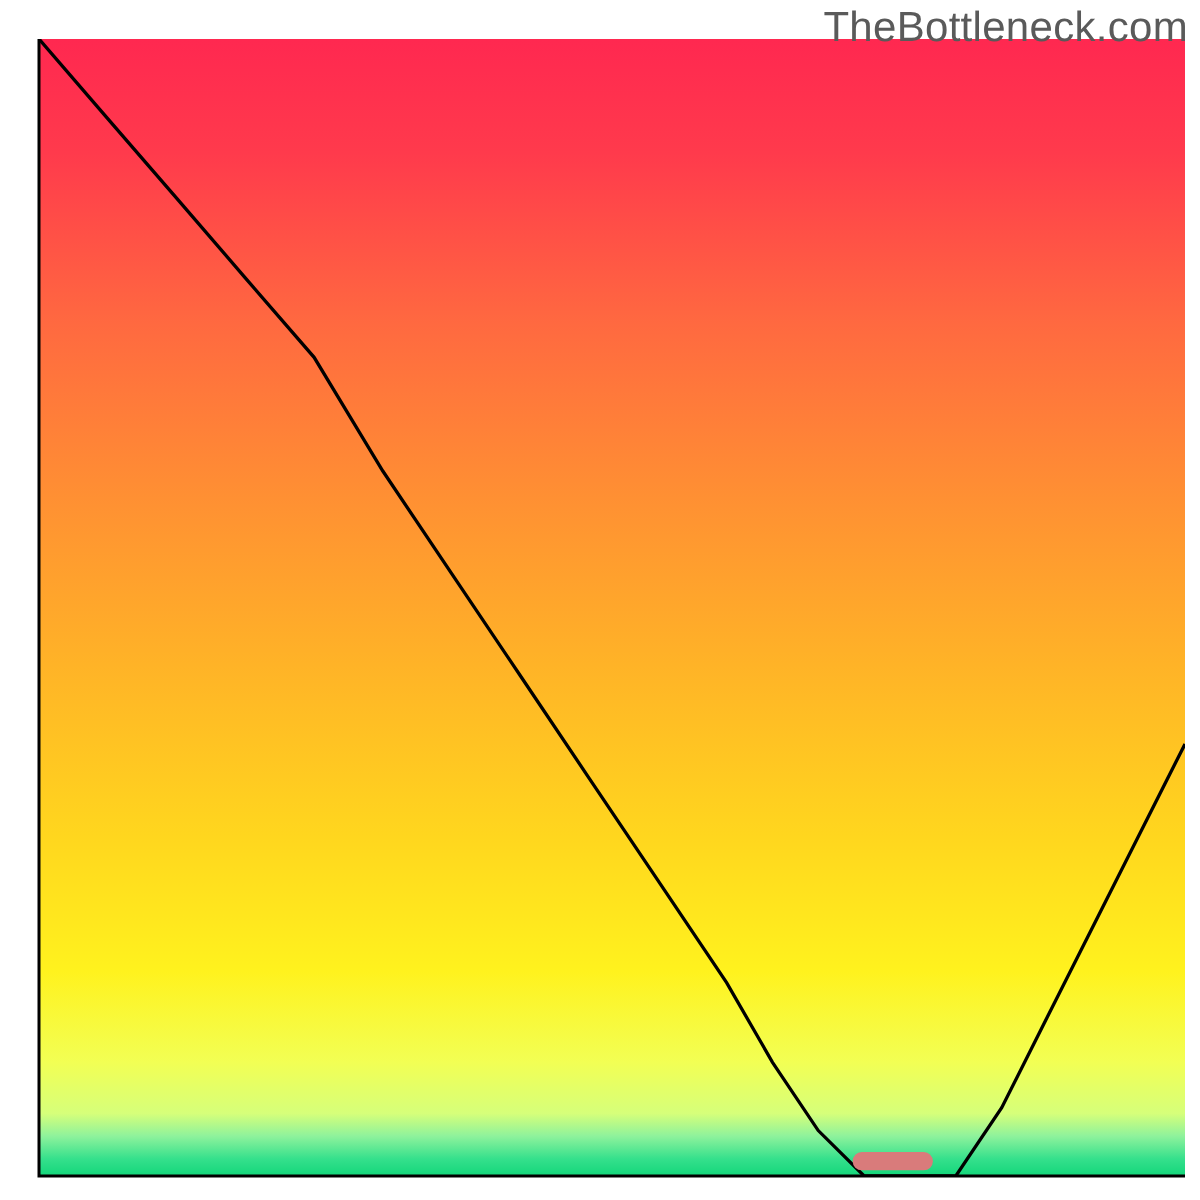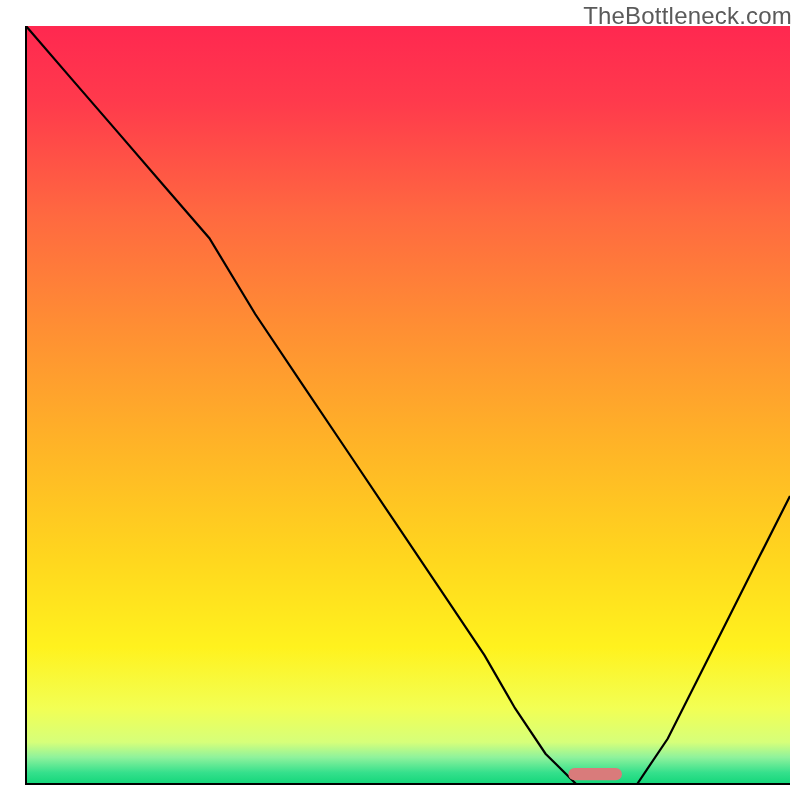--- a/index.html
+++ b/index.html
@@ -14,21 +14,21 @@
   .chart-wrap {
     position: relative;
     width: 800px;
     height: 800px;
   }
   .watermark {
     position: absolute;
     top: 2px;
     right: 8px;
     color: #5a5a5a;
-    font-size: 24px;
+    font-size: 28px;
     font-weight: 500;
     letter-spacing: 0.2px;
     z-index: 10;
   }
   svg.chart {
     position: absolute;
     top: 0;
     left: 0;
     width: 800px;
     height: 800px;

